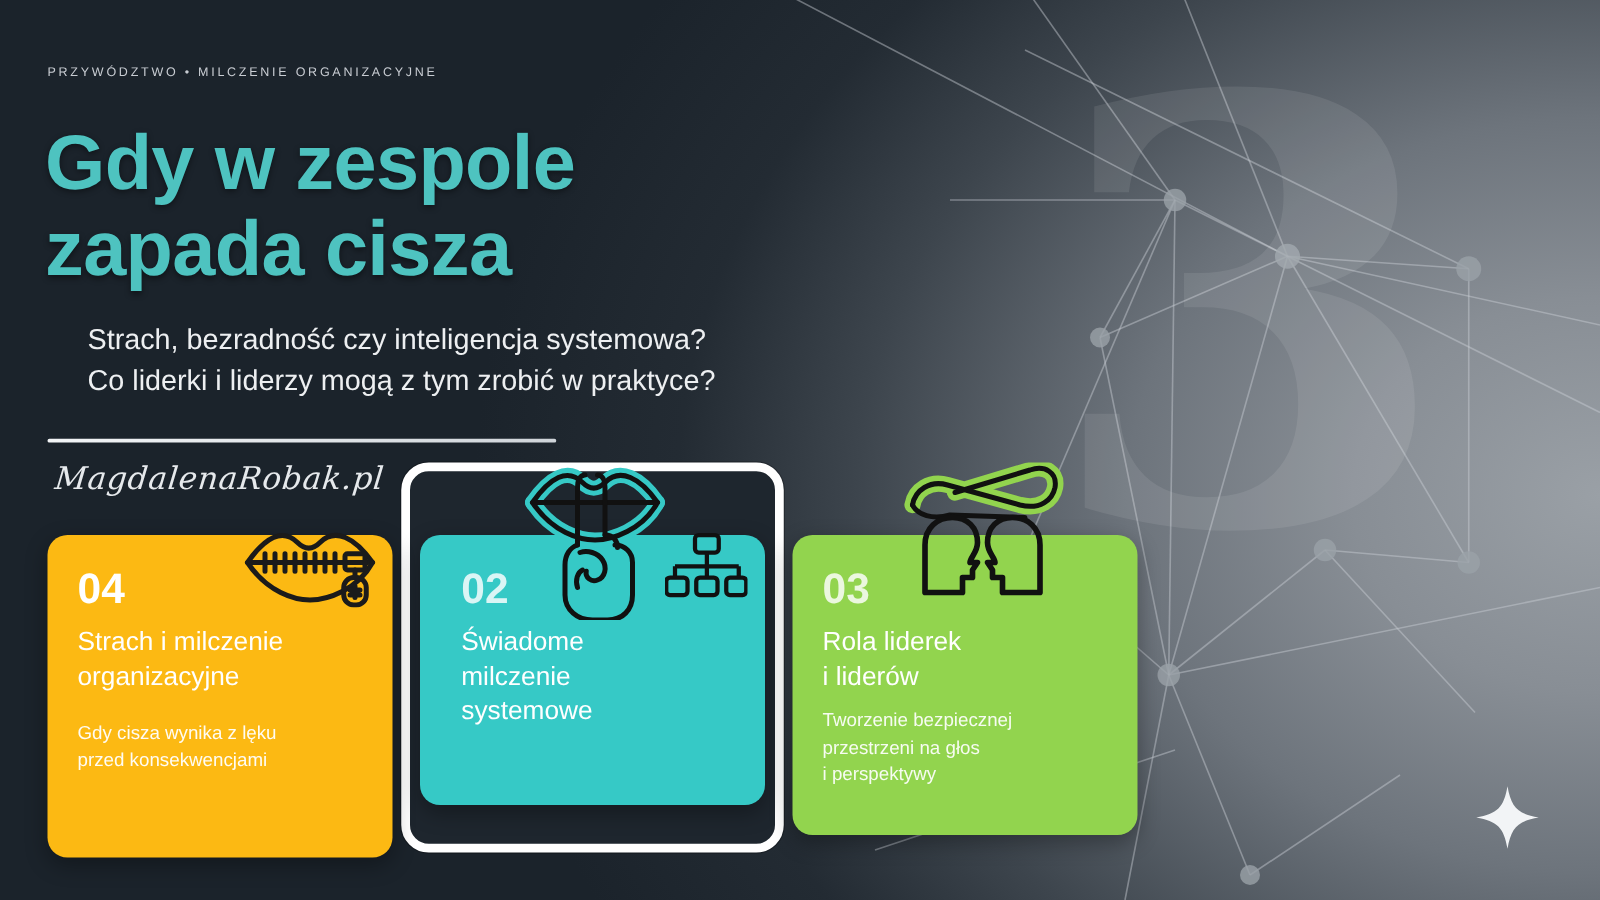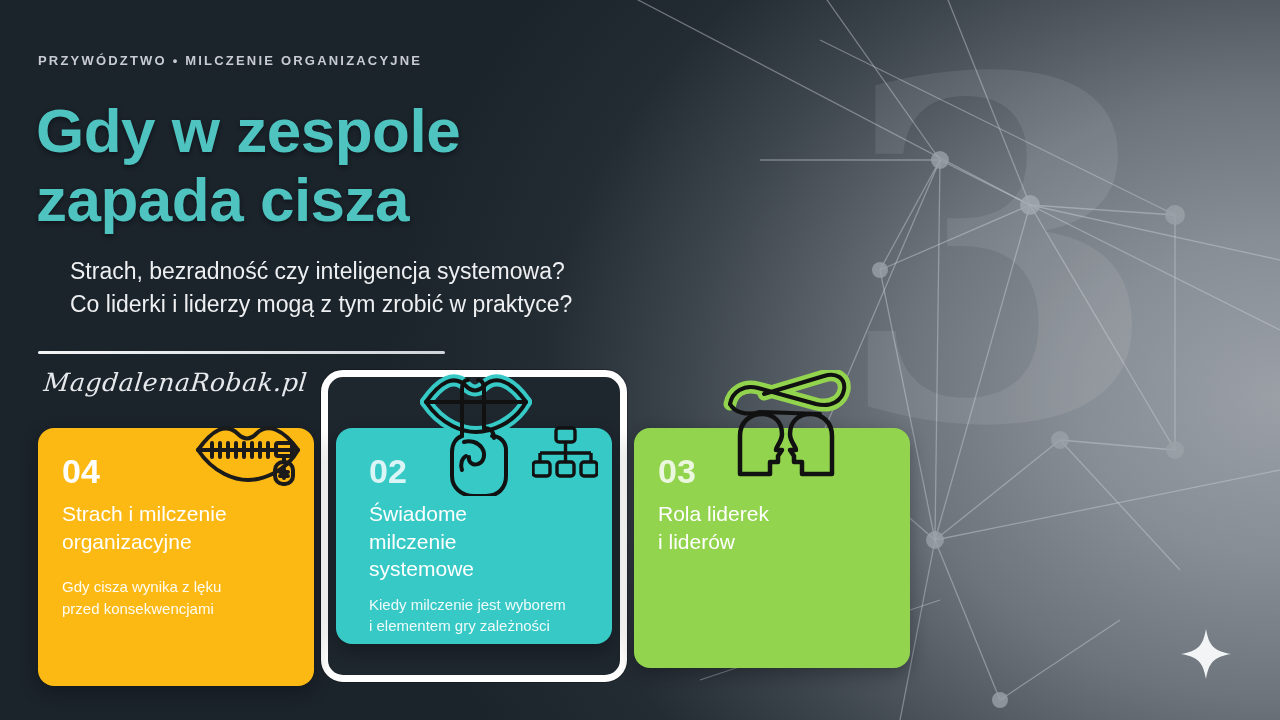--- a/index.html
+++ b/index.html
@@ -28,22 +28,22 @@
     font-weight:700;
     color:rgba(255,255,255,0.085);
     font-family:"DejaVu Serif",serif;
     user-select:none;
   }
   #sparkle { position:absolute; right:46px; bottom:38px; }
 
   
   .kicker {
     position:absolute; left:38px; top:53px;
-    font-size:13px; letter-spacing:2.2px;
-    color:#c8ccd2; font-weight:700;
+    font-size:10px; letter-spacing:2.2px;
+    color:#c8ccd2; font-weight:400;
   }
   h1.title {
     position:absolute; left:36px; top:96px;
     font-size:62px; line-height:1.12;
     font-weight:700; letter-spacing:-0.5px;
     color:#4ec3c0;
     text-shadow:0 2px 5px rgba(0,0,0,.45);
     white-space:pre-line;
   }
   .subtitle {
@@ -230,36 +230,37 @@
         <path d="M33.5 16 L33.5 27 M8 27 L59 27 M8 27 L8 36 M33.5 27 L33.5 36 M59 27 L59 36"></path>
         <rect x="1" y="36" width="17" height="14" rx="3"></rect>
         <rect x="25" y="36" width="17" height="14" rx="3"></rect>
         <rect x="49" y="36" width="16" height="14" rx="3"></rect>
       </g>
     </svg>
     <div class="num">02</div>
     <div class="ctitle">Świadome
 milczenie
 systemowe</div>
-    <div class="cdesc">Kiedy milczenie jest wyborem
-i elementem gry zależności</div>
   </div>
 
   <div class="card" id="card-3">
     <svg class="card-icon" width="132" height="112" viewBox="0 0 132 112">
       <g stroke="#92d44e" stroke-width="13" fill="none" stroke-linecap="round" stroke-linejoin="round">
         <path d="M10 34 C12 22 24 14 38 18 L96 34 C112 38 122 30 124 20 C126 8 116 2 104 6 L44 24"></path>
       </g>
       <g fill="none" stroke="#111" stroke-width="4" stroke-linecap="round" stroke-linejoin="round">
         <path d="M10 34 C12 22 24 14 38 18 L96 34 C112 38 122 30 124 20 C126 8 116 2 104 6 L44 24"></path>
         <path d="M10 34 C14 42 26 46 40 42 L100 44"></path>
       </g>
       <g fill="none" stroke="#111" stroke-width="4.5" stroke-linecap="round" stroke-linejoin="round">
         <path d="M20 92 L20 66 C20 52 30 44 42 44 C54 44 62 52 62 64 C62 72 56 76 56 80 L62 80 L58 86 L58 92 L50 92 L50 104 L20 104 Z"></path>
         <path d="M112 92 L112 66 C112 52 102 44 90 44 C78 44 70 52 70 64 C70 72 76 76 76 80 L70 80 L74 86 L74 92 L82 92 L82 104 L112 104 Z"></path>
       </g>
     </svg>
     <div class="num">03</div>
     <div class="ctitle">Rola liderek
 i liderów</div>
+    <div class="cdesc">Tworzenie bezpiecznej
+przestrzeni na głos
+i perspektywy</div>
   </div>
 
 </div>
 
 </body></html>

